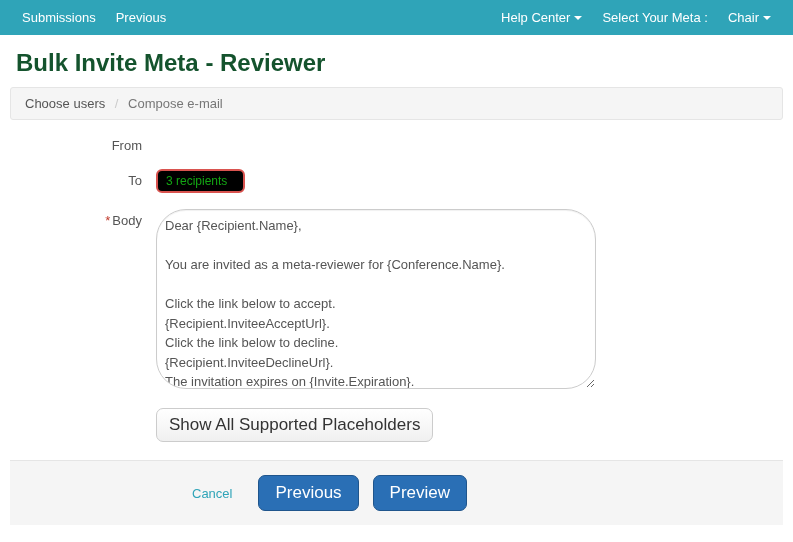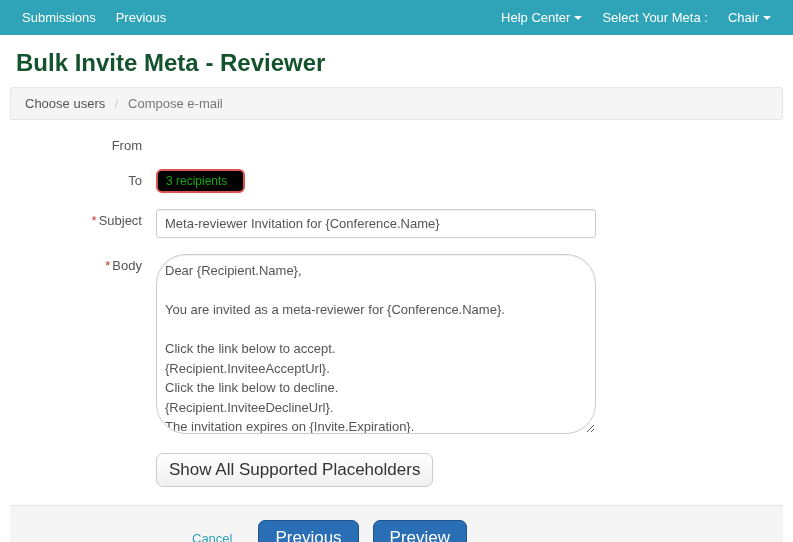--- a/index.html
+++ b/index.html
@@ -169,28 +169,20 @@
     <div class="form-label">From</div>
   </div>
 
   <div class="form-row">
     <div class="form-label">To</div>
     <div class="form-control-cell">
       <span class="recipients-badge">3 recipients</span>
     </div>
   </div>
 
-  <div class="form-row">
-    <div class="form-label">
-      <span class="req">*</span><span>Subject</span>
-    </div>
-    <div class="form-control-cell">
-      <input type="text" class="text-input" value="Meta-reviewer Invitation for {Conference.Name}" style="">
-    </div>
-  </div>
 
   <div class="form-row">
     <div class="form-label">
       <span class="req">*</span><span>Body</span>
     </div>
     <div class="form-control-cell">
       <textarea class="text-area" style="">Dear {Recipient.Name},
 
 You are invited as a meta-reviewer for {Conference.Name}.
 

